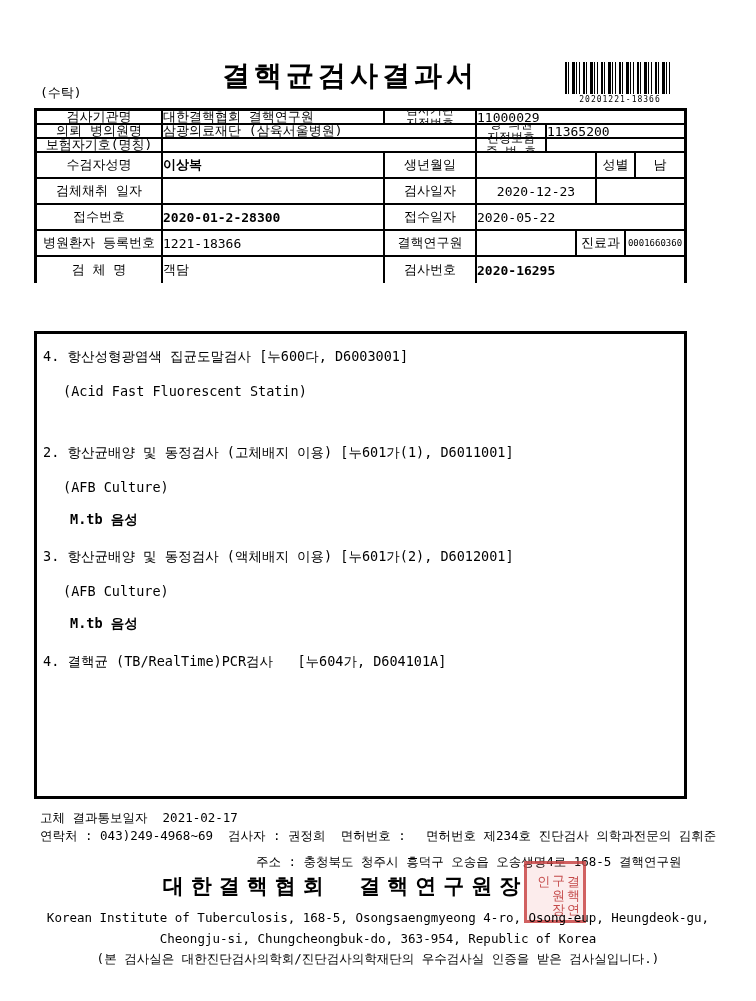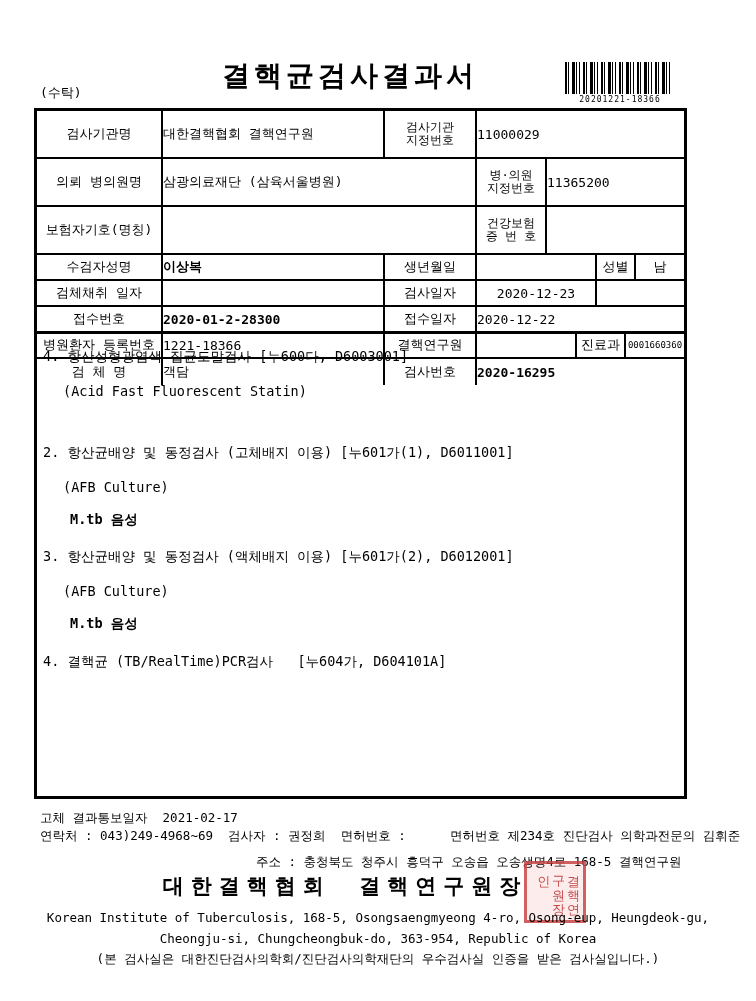--- a/index.html
+++ b/index.html
@@ -26,21 +26,21 @@
   }
   .barcode-num{font-size:8px;text-align:center;letter-spacing:1px;margin-top:1px;}
   
   .doc-table{
     position:absolute;left:34px;top:108px;width:653px;
     border:3px solid #000;border-bottom:none;box-sizing:border-box;
     font-size:13px;
   }
   .trow{display:flex;border-bottom:2px solid #000;box-sizing:border-box;}
   .trow:last-child{border-bottom:none;border-radius:7px;}
-  .trow.tall{height:48px;}
+  .trow.tall{height:14px;}
   .trow.short{height:26px;}
   .tcell{
     border-right:2px solid #000;box-sizing:border-box;
     display:flex;align-items:center;overflow:hidden;
   }
   .tcell:last-child{border-right:none;}
   .tcell.lbl{justify-content:center;text-align:center;}
   .tcell.lbl2{justify-content:center;text-align:center;font-size:12px;line-height:1.12;white-space:pre-line;}
   .tcell.val{}
   .tcell.ctr{justify-content:center;}
@@ -59,21 +59,21 @@
   }
   .result-item{position:absolute;left:6px;right:6px;font-size:13.5px;}
   .result-item .line1{white-space:pre-wrap;}
   .result-item .line2{white-space:pre-wrap;padding-left:20px;margin-top:17px;}
   .result-item .result-value{font-weight:bold;padding-left:27px;margin-top:16px;white-space:pre-wrap;}
   .ri-1{top:14px;} .ri-2{top:110px;} .ri-3{top:214px;} .ri-4{top:319px;}
   
   .footer-line{position:absolute;font-size:12.5px;white-space:pre-wrap;}
   .f-contact{left:40px;top:828px;}
   .f-examiner{left:228px;top:828px;}
-  .f-license{left:450px;top:828px;}
+  .f-license{left:426px;top:828px;}
   .f-report-date{left:40px;top:810px;}
   .f-address{left:256px;top:854px;}
   .org-name{
     position:absolute;left:0;top:872px;width:690px;text-align:center;
     font-family:"DejaVu Serif","Liberation Serif",serif;
     font-weight:bold;font-size:21px;letter-spacing:7px;white-space:pre-wrap;
   }
   .stamp{
     position:absolute;left:524px;top:861px;width:62px;height:62px;
     border:3px solid rgba(198,62,62,.8);background:rgba(235,120,120,.14);
@@ -129,21 +129,21 @@
     <div class="tcell lbl w126 pre">검체채취 일자</div>
     <div class="tcell val w222"></div>
     <div class="tcell lbl w92 pre">검사일자</div>
     <div class="tcell ctr w120">2020-12-23</div>
     <div class="tcell grow"></div>
   </div>
   <div class="trow short">
     <div class="tcell lbl w126 pre">접수번호</div>
     <div class="tcell val w222 bold">2020-01-2-28300</div>
     <div class="tcell lbl w92 pre">접수일자</div>
-    <div class="tcell val grow">2020-12-22</div>
+    <div class="tcell val grow">2020-05-22</div>
   </div>
   <div class="trow short">
     <div class="tcell lbl w126 pre">병원환자 등록번호</div>
     <div class="tcell val w222">1221-18366</div>
     <div class="tcell lbl w92 pre">결핵연구원</div>
     <div class="tcell val w100"></div>
     <div class="tcell lbl w49 pre">진료과</div>
     <div class="tcell tiny grow">0001660360</div>
   </div>
   <div class="trow short">

